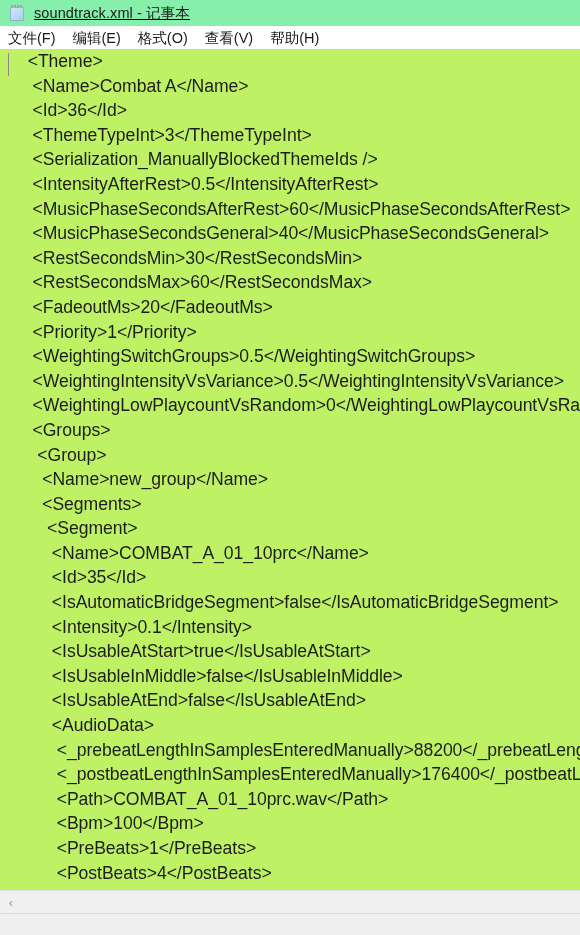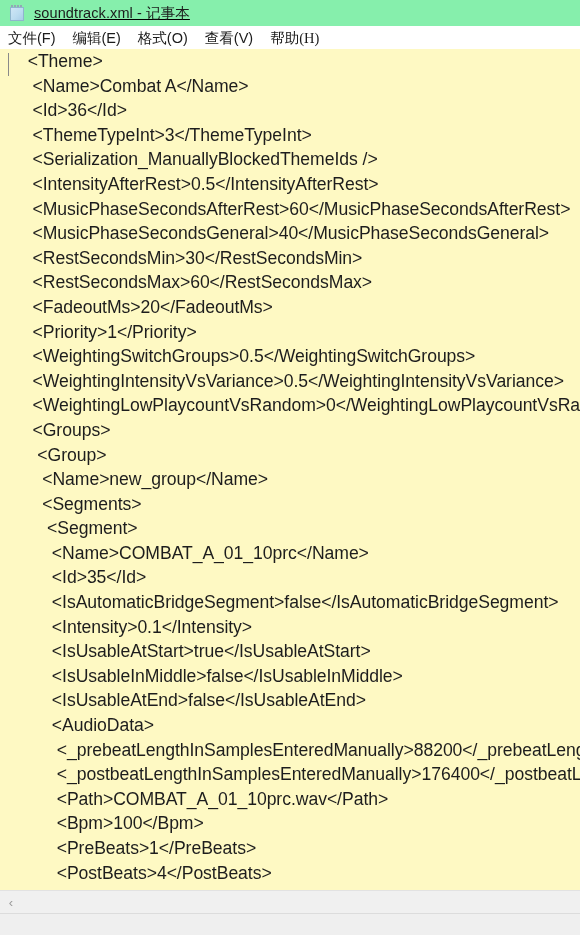--- a/index.html
+++ b/index.html
@@ -80,27 +80,27 @@
   }
   .menu-item {
     font-size: 14.5px;
     color: #1b1b1b;
     padding: 0 7px 0 0;
     margin-right: 10px;
     white-space: nowrap;
     line-height: 20px;
     cursor: default;
   }
-  .menu-item:last-child { margin-right: 0; font-family: Liberation Serif, serif; }
+  .menu-item:last-child { margin-right: 0; }
 
   
   .editor {
     position: relative;
     flex: 1 1 auto;
-    background: #fef9c3;
+    background: #bef264;
     overflow: hidden;
   }
   .caret {
     position: absolute;
     left: 8px;
     top: 4px;
     width: 1px;
     height: 23px;
     background: #8a8a8a;
   }

